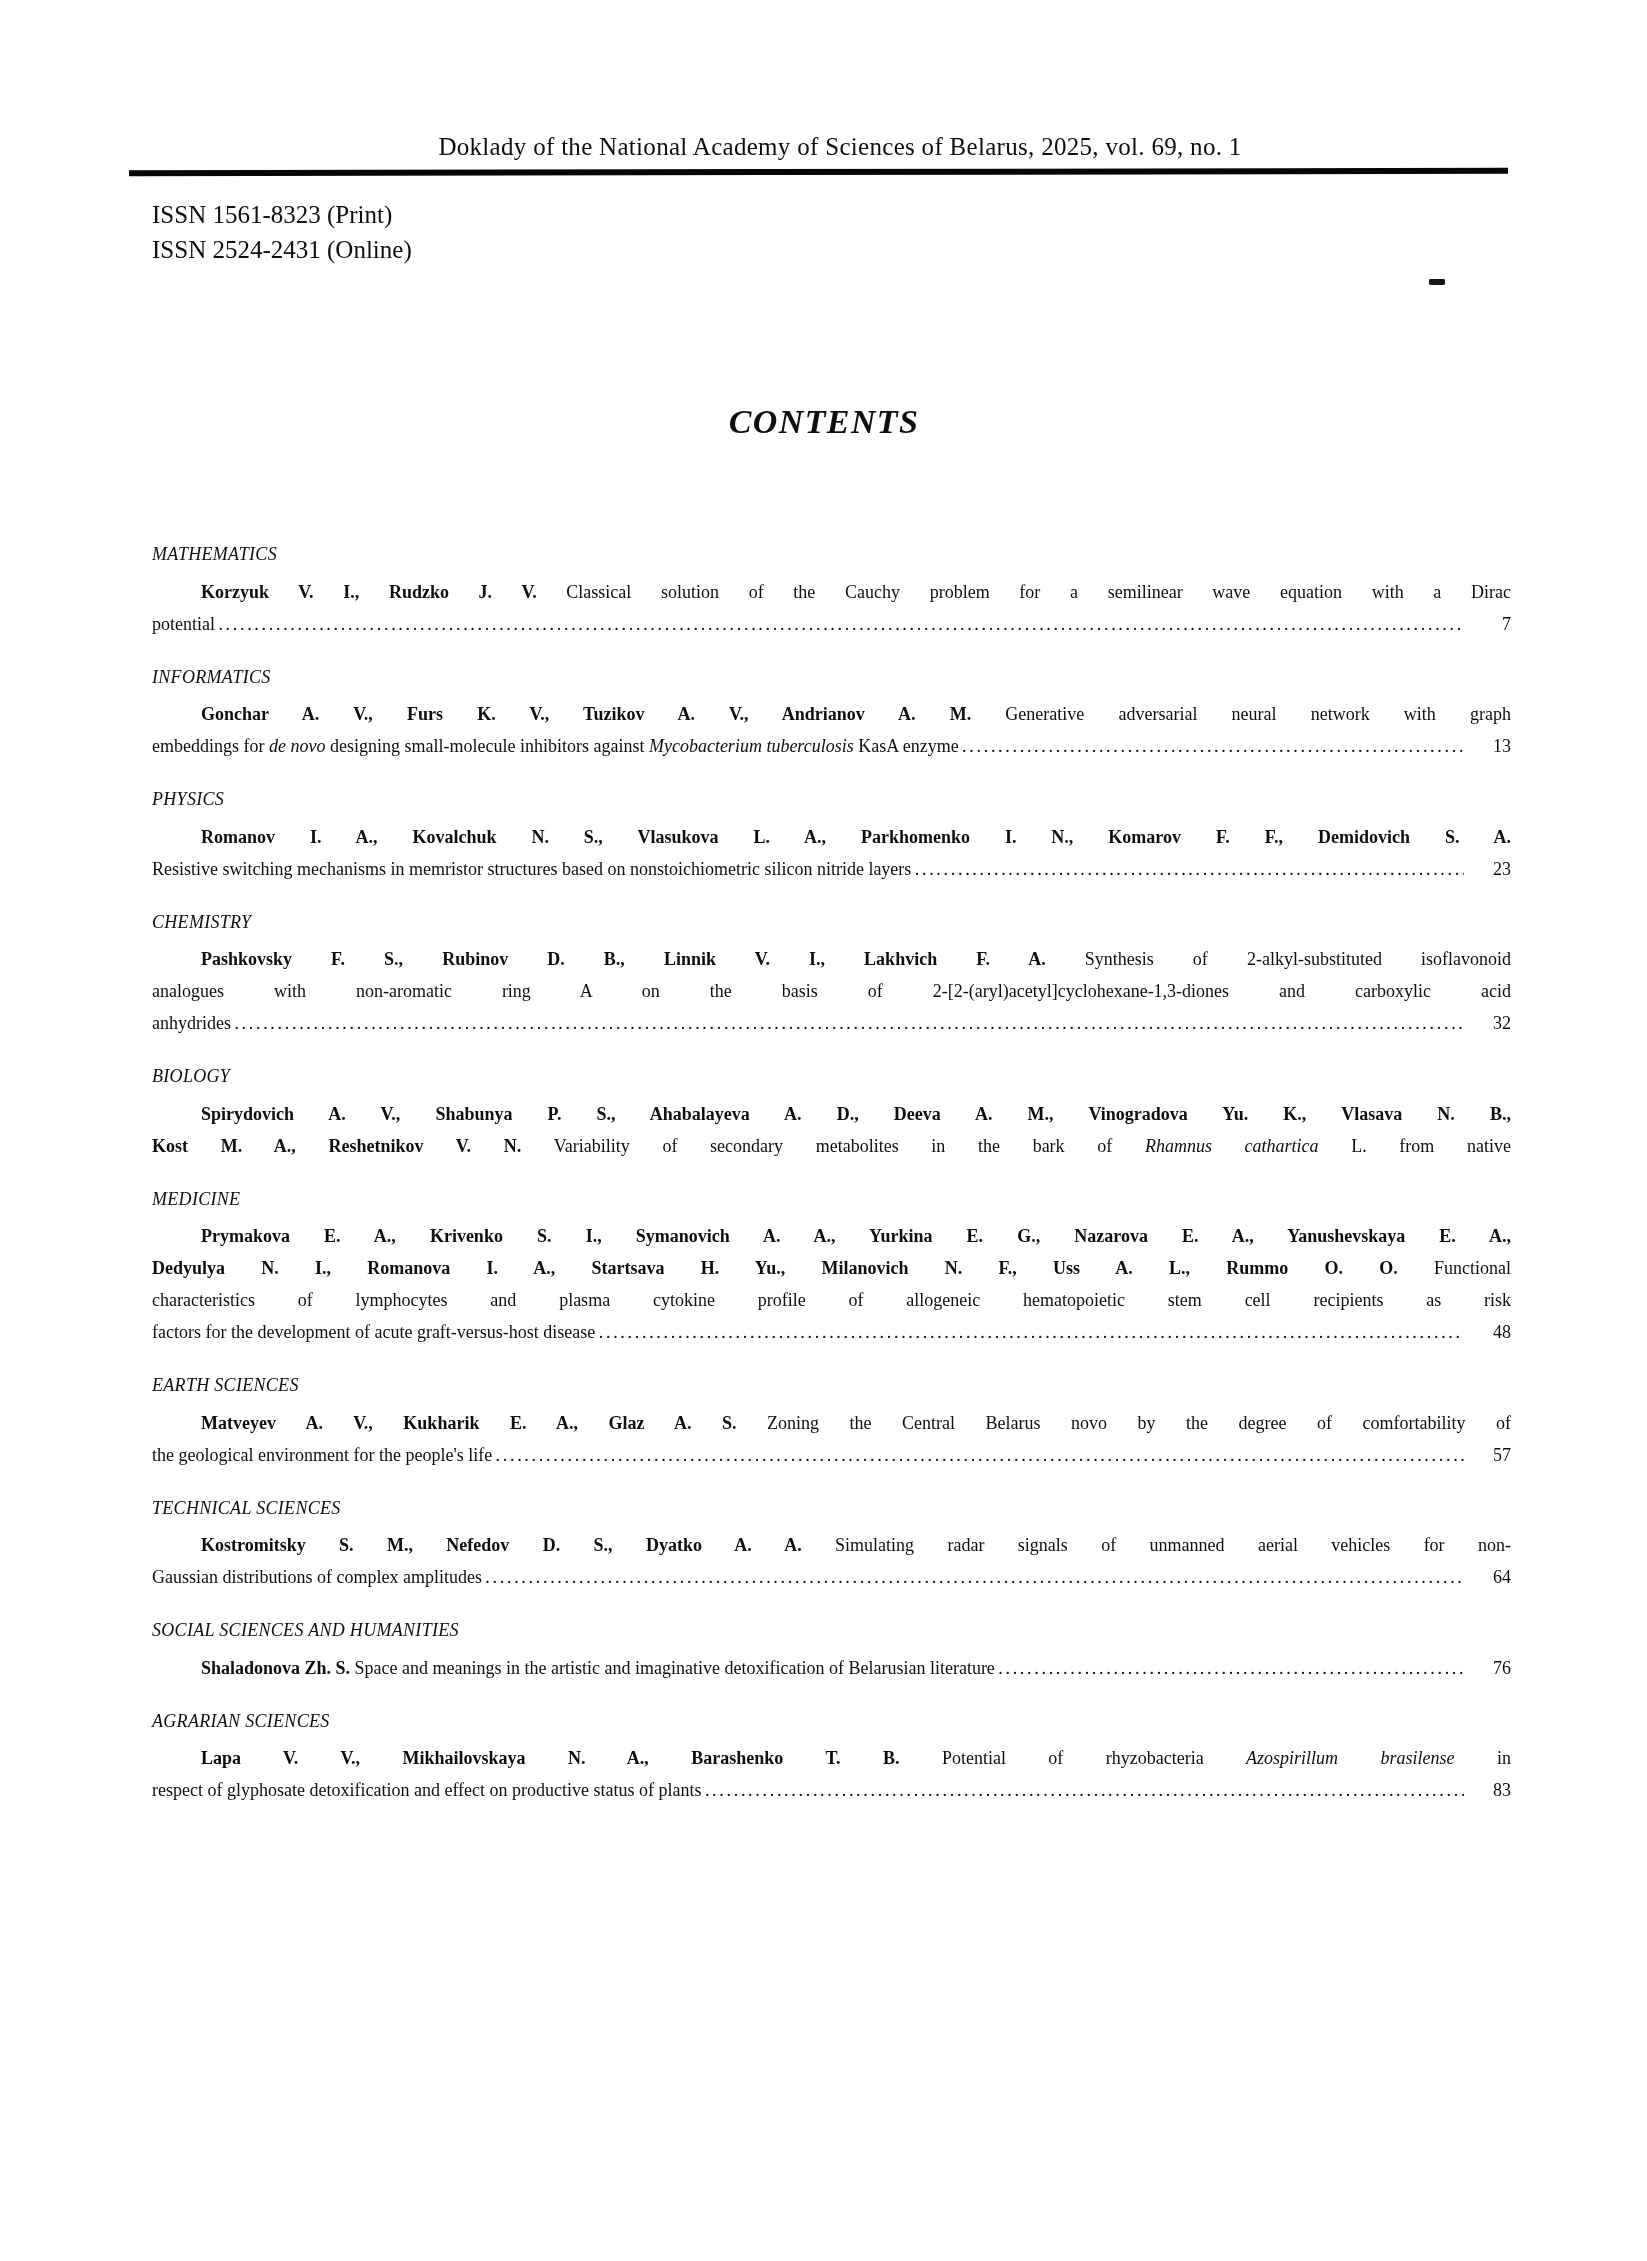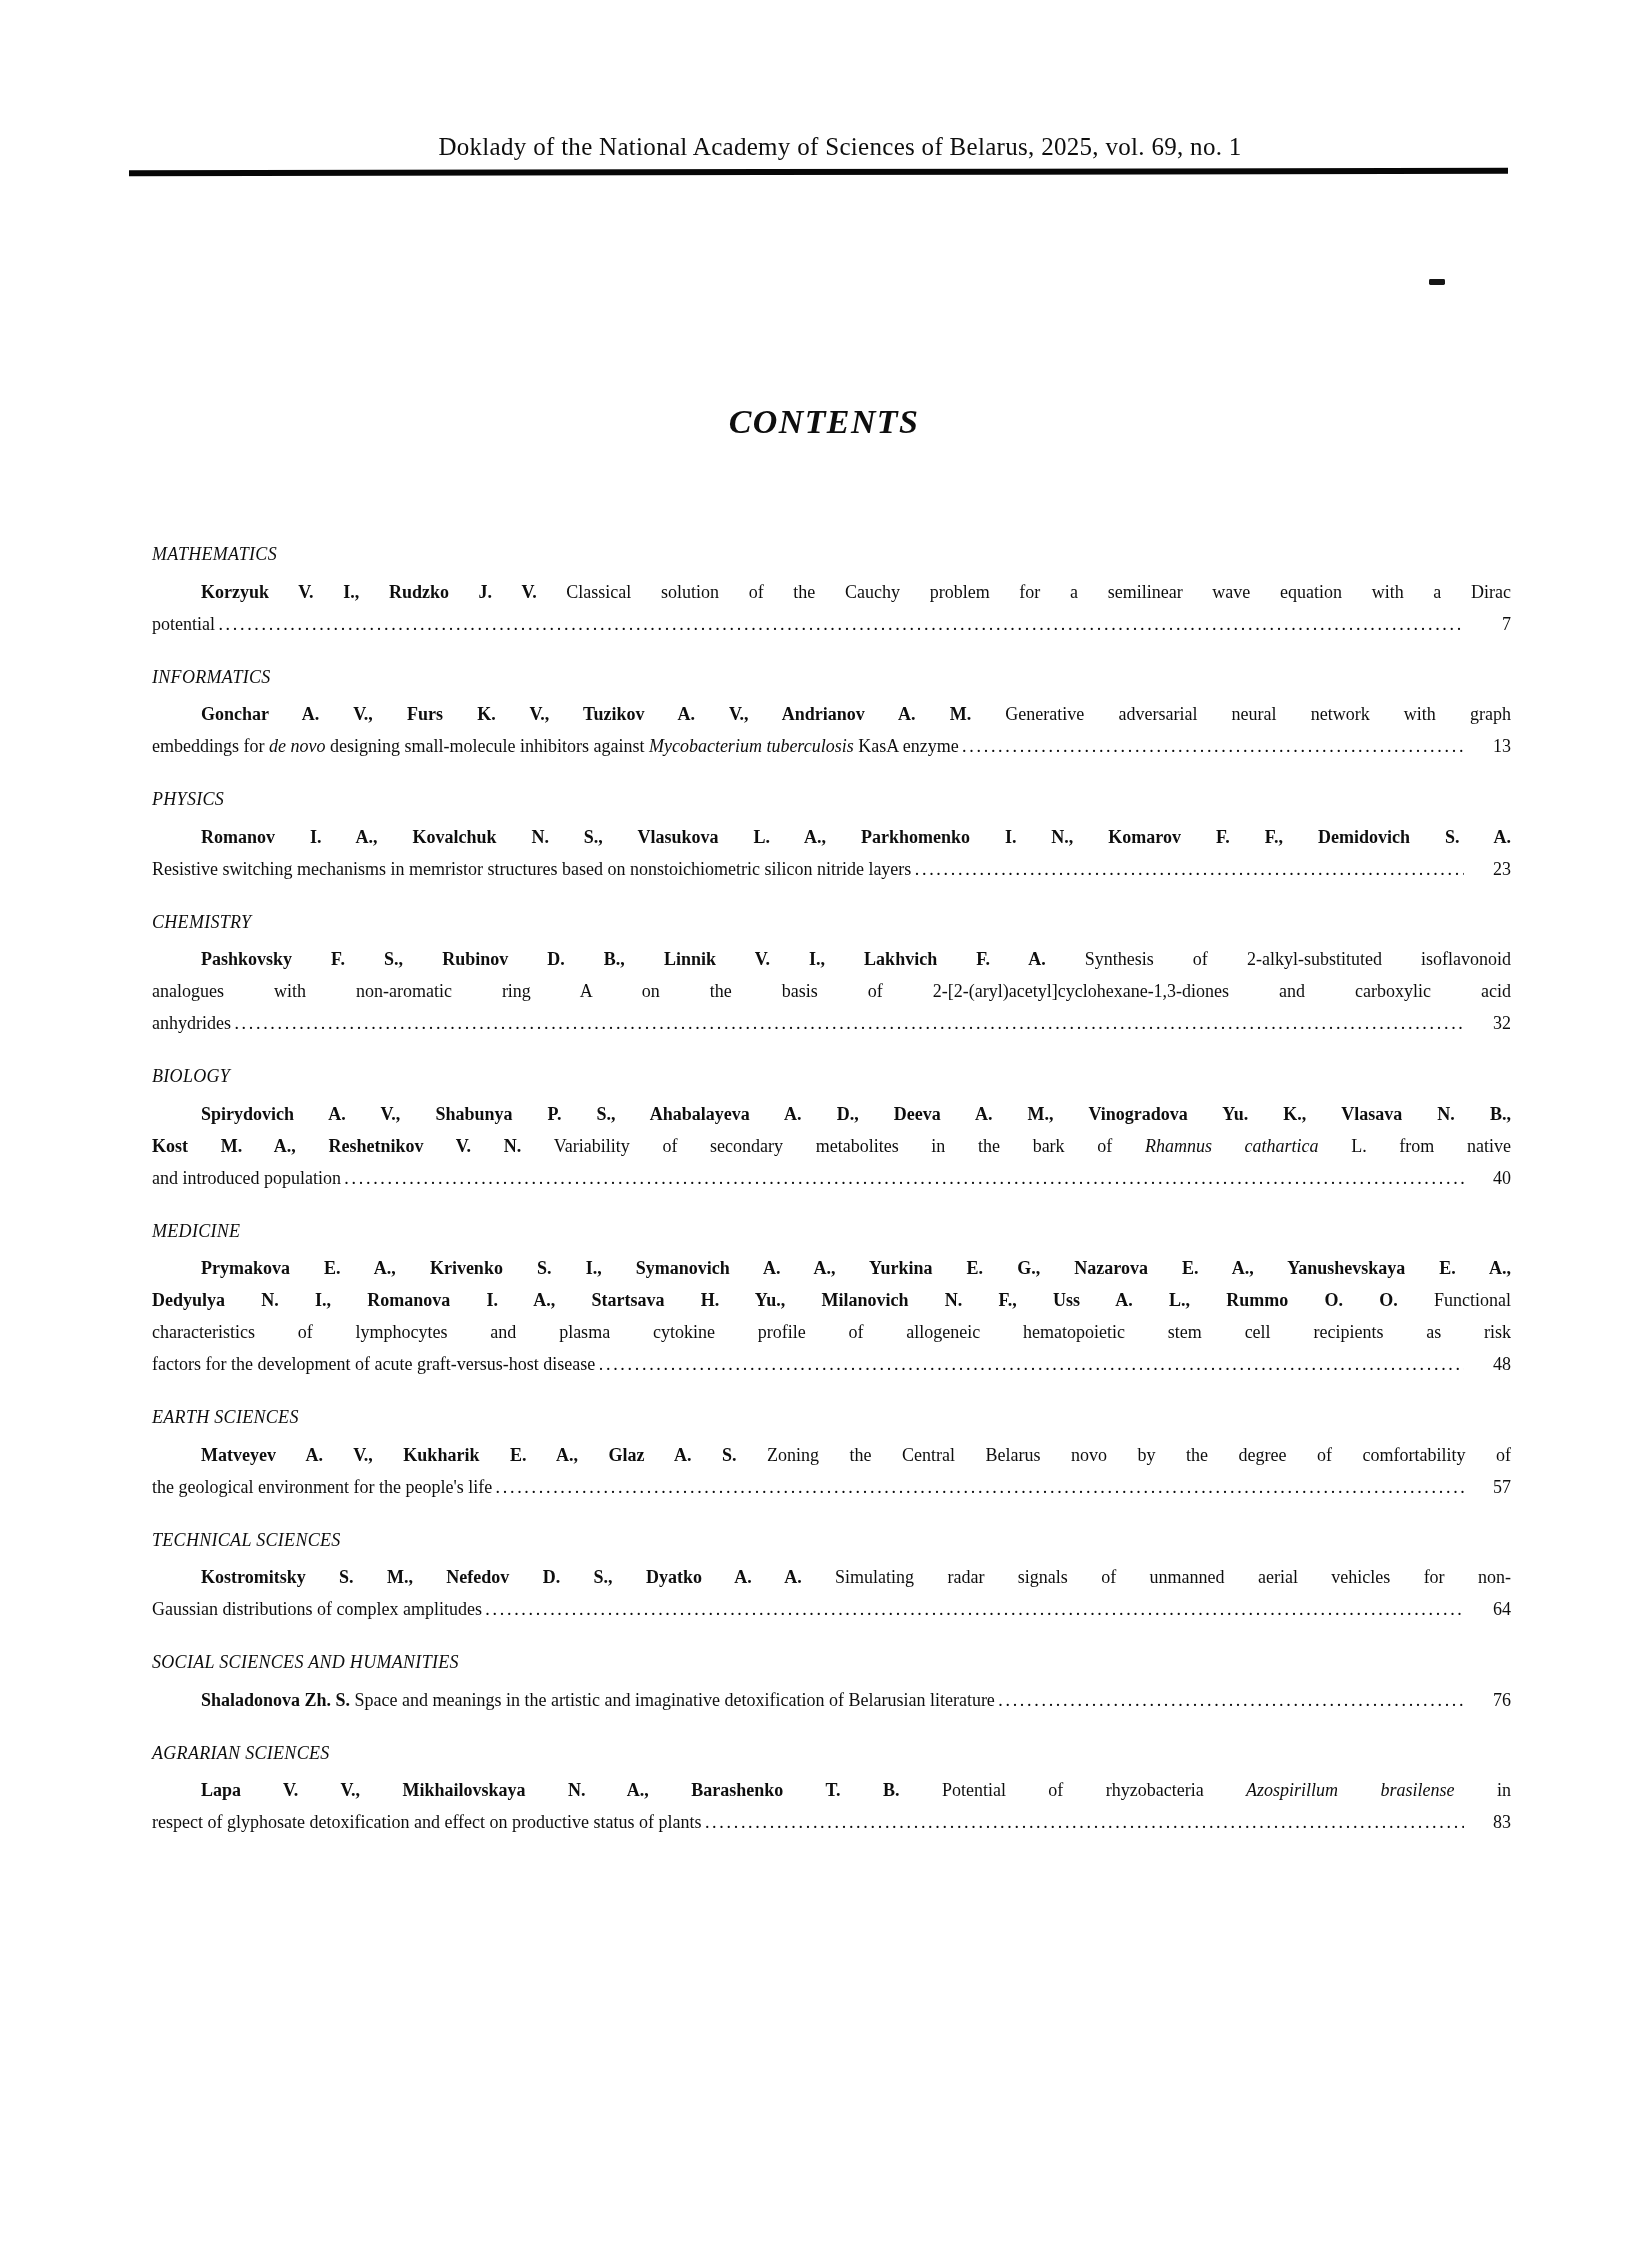--- a/index.html
+++ b/index.html
@@ -82,20 +82,24 @@
   .seg.bold { font-weight: 700; }
   .seg.italic { font-style: italic; }
   .seg.regular { font-weight: 400; font-style: normal; }
 </style>
 </head>
 <body>
 
 <div class="page">
   <div class="journal-header">Doklady of the National Academy of Sciences of Belarus, 2025, vol. 69, no. 1</div>
   <div class="header-rule"></div>
+  <div class="issn-block">
+    <div>ISSN 1561-8323 (Print)</div>
+    <div>ISSN 2524-2431 (Online)</div>
+  </div>
   <div class="stray-dash"></div>
   <div class="contents-title">CONTENTS</div>
   <div class="toc">
       <div class="section">
         <div class="section-heading">MATHEMATICS</div>
         <div class="entry">
           <div class="line justified indent"><span class="seg bold">Korzyuk V. I., Rudzko J. V. </span><span class="seg regular">Classical solution of the Cauchy problem for a semilinear wave equation with a Dirac</span></div>
           <div class="line last-line">
             <span class="line-text"><span class="seg regular">potential</span></span>
             <span class="leader"></span>
@@ -135,25 +139,20 @@
             <span class="leader"></span>
             <span class="page-num">32</span>
           </div>
         </div>
       </div>
       <div class="section">
         <div class="section-heading">BIOLOGY</div>
         <div class="entry">
           <div class="line justified indent"><span class="seg bold">Spirydovich A. V., Shabunya P. S., Ahabalayeva A. D., Deeva A. M., Vinogradova Yu. K., Vlasava N. B.,</span></div>
           <div class="line justified"><span class="seg bold">Kost M. A., Reshetnikov V. N. </span><span class="seg regular">Variability of secondary metabolites in the bark of </span><span class="seg italic">Rhamnus cathartica</span><span class="seg regular"> L. from native</span></div>
-          <div class="line last-line">
-            <span class="line-text"><span class="seg regular">and introduced population</span></span>
-            <span class="leader"></span>
-            <span class="page-num">40</span>
-          </div>
         </div>
       </div>
       <div class="section">
         <div class="section-heading">MEDICINE</div>
         <div class="entry">
           <div class="line justified indent"><span class="seg bold">Prymakova E. A., Krivenko S. I., Symanovich A. A., Yurkina E. G., Nazarova E. A., Yanushevskaya E. A.,</span></div>
           <div class="line justified"><span class="seg bold">Dedyulya N. I., Romanova I. A., Startsava H. Yu., Milanovich N. F., Uss A. L., Rummo O. O. </span><span class="seg regular">Functional</span></div>
           <div class="line justified"><span class="seg regular">characteristics of lymphocytes and plasma cytokine profile of allogeneic hematopoietic stem cell recipients as risk</span></div>
           <div class="line last-line">
             <span class="line-text"><span class="seg regular">factors for the development of acute graft-versus-host disease</span></span>

